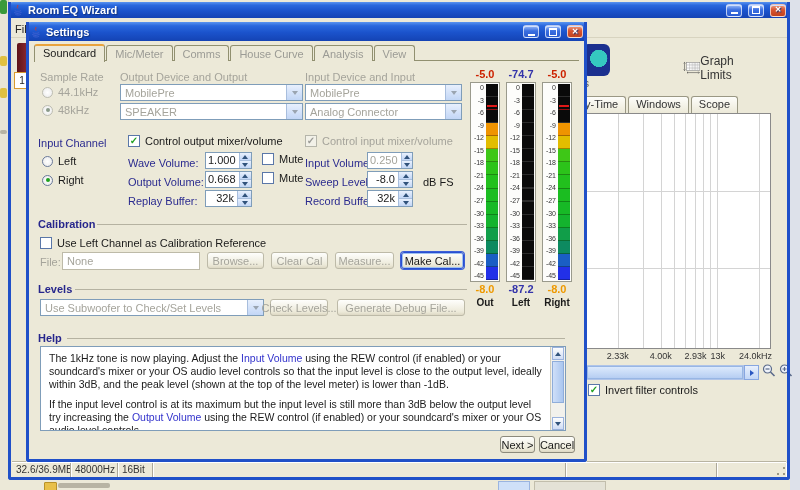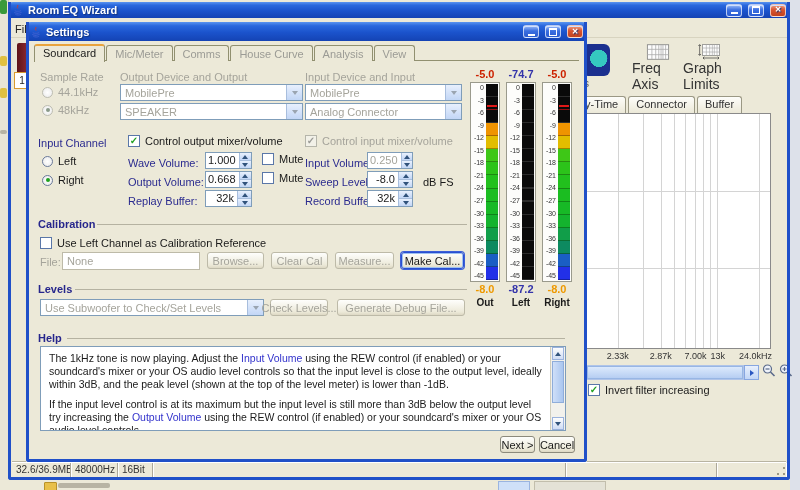--- a/index.html
+++ b/index.html
@@ -33,21 +33,21 @@
   
   .rew{left:8px;top:2px;width:782px;height:478px;}
   .rew-tb{height:16px;}
   .rew-c{position:absolute;left:3px;top:18px;right:3px;bottom:3px;background:#ece9d8;}
   .menubar{position:absolute;left:0;top:0;right:0;height:17px;background:#ece9d8;border-bottom:1px solid #d8d4c0;font-size:11px;color:#222;}
   .menubar span{position:absolute;left:4px;top:3px;}
   .maroon-ico{position:absolute;left:6px;top:23px;width:10px;height:31px;background:linear-gradient(90deg,#5e1318,#8a2a30);border-radius:2px 0 0 2px;}
   .one-box{position:absolute;left:3px;top:52px;width:14px;height:15px;background:#fff;border:1px solid #d89a30;font-size:10px;text-align:center;line-height:15px;color:#222;}
   .teal-blob{position:absolute;left:571px;top:24px;width:28px;height:32px;border-radius:6px;background:radial-gradient(circle at 60% 45%,#35c8c0 0 35%,#1b2f8e 36% 100%);}
   .plabel{position:absolute;left:573px;top:58px;font-size:10px;color:#555;}
-  .tbtn{position:absolute;top:24px;height:48px;display:flex;flex-direction:column;align-items:center;justify-content:space-between;font-size:14px;color:#333;}
+  .tbtn{position:absolute;top:24px;height:48px;display:flex;flex-direction:row;align-items:center;justify-content:space-between;font-size:12px;color:#333;}
   .tbtn svg{display:block;}
   .gtabs{position:absolute;top:76px;height:17px;display:flex;font-size:11px;color:#333;}
   .gtab{border:1px solid #9a9884;border-bottom:none;border-radius:3px 3px 0 0;background:linear-gradient(#fdfdfa,#ece9d8);padding:1px 7px 0 7px;margin-right:2px;white-space:nowrap;overflow:hidden;}
   .plot{position:absolute;left:575px;top:93px;width:183px;height:234px;background:#fff;border:1px solid #8a8a8a;}
   .gl-v{position:absolute;top:0;bottom:0;width:1px;background:#d4d4d4;}
   .gl-h{position:absolute;left:0;right:0;height:1px;background:#d4d4d4;}
   .xaxis{position:absolute;left:575px;top:331px;width:186px;height:10px;font-size:9px;color:#333;}
   .xaxis span{position:absolute;transform:translateX(-50%);white-space:nowrap;}
   .xaxis span.last{transform:none;right:0;}
   .hsb{position:absolute;left:575px;top:345px;width:156px;height:13px;background:#f0f4fb;border:1px solid #b0c4e8;}
@@ -156,61 +156,54 @@
     </div>
     <div class="rew-c">
       <div class="menubar">
         <span>File</span>
       </div>
       <div class="maroon-ico"></div>
       <div class="one-box">1</div>
       <div class="teal-blob"></div>
       <div class="plabel">s</div>
 
-      <div class="tbtn" style="left:621px;width:52px;">
-        <svg width="30" height="21" viewBox="0 0 30 21">
-          <rect x="1" y="1" width="28" height="19" fill="#fdfdfd" stroke="#777"></rect>
-          <path d="M7 1v19M12 1v19M16 1v19M19 1v19M21.5 1v19M25 1v19M1 7h28M1 14h28" stroke="#aaa" fill="none"></path>
-        </svg>
-        <span>Freq Axis</span>
-      </div>
       <div class="tbtn" style="left:672px;width:52px;">
         <svg width="34" height="24" viewBox="0 0 34 24">
           <rect x="7" y="1" width="26" height="16" fill="#fdfdfd" stroke="#777"></rect>
           <path d="M13 1v16M18 1v16M22 1v16M25 1v16M29 1v16M7 6h26M7 12h26" stroke="#aaa" fill="none"></path>
           <path d="M3 1v16M1 3l2-2 2 2M1 15l2 2 2-2" stroke="#333" fill="none"></path>
           <path d="M8 21h24M10 19l-2 2 2 2M30 19l2 2-2 2" stroke="#333" fill="none"></path>
         </svg>
         <span>Graph Limits</span>
       </div>
 
       <div class="gtabs" style="left:566px;">
           <span class="gtab">y-Time</span>
-          <span class="gtab">Connector</span>
-          <span class="gtab">Buffer</span>
+          <span class="gtab">Windows</span>
+          <span class="gtab">Scope</span>
         </div>
 
       <div class="plot">
         <div class="gl-h" style="top:33%;"></div>
         <div class="gl-h" style="top:66%;"></div>
       <div class="gl-v" style="left: 17.05%;"></div>
           <div class="gl-v" style="left: 30.59%;"></div>
           <div class="gl-v" style="left: 40.19%;"></div>
           <div class="gl-v" style="left: 47.64%;"></div>
           <div class="gl-v" style="left: 53.72%;"></div>
           <div class="gl-v" style="left: 58.87%;"></div>
           <div class="gl-v" style="left: 63.33%;"></div>
           <div class="gl-v" style="left: 67.26%;"></div>
           <div class="gl-v" style="left: 70.78%;"></div>
           <div class="gl-v" style="left: 93.91%;"></div>
         </div>
       <div class="xaxis">
           <span style="left: 17.05%;">2.33k</span>
-          <span style="left: 40.19%;">2.87k</span>
-          <span style="left: 58.87%;">7.00k</span>
+          <span style="left: 40.19%;">4.00k</span>
+          <span style="left: 58.87%;">2.93k</span>
           <span style="left: 70.78%;">13k</span>
           <span class="last">24.0kHz</span>
         </div>
 
       <div class="hsb">
           <div class="thumb"></div>
         </div>
       <div class="sbarrow" style="left:733px;">
           <i class="tri-r"></i>
         </div>
@@ -220,21 +213,21 @@
         <path d="M4.5 6h4" stroke="#5a6a8a" stroke-width="1.2"></path>
       </svg>
       <svg class="mag" style="left:767px;" viewBox="0 0 16 16">
         <circle cx="6.5" cy="6" r="4" fill="#eef2fa" stroke="#5a6a8a" stroke-width="1.2"></circle>
         <path d="M9.5 9l4 4" stroke="#5a6a8a" stroke-width="1.6"></path>
         <path d="M4.5 6h4M6.5 4v4" stroke="#5a6a8a" stroke-width="1.2"></path>
       </svg>
 
       <div class="invrow">
         <span class="cb checked"></span>
-        <span>Invert filter increasing</span>
+        <span>Invert filter controls</span>
       </div>
 
       <div class="statusbar">
           <div class="scell" style="width: 50px;">32.6/36.9MB</div>
           <div class="scell" style="width: 38px;">48000Hz</div>
           <div class="scell" style="width: 26px;">16Bit</div>
           <div class="scell" style="width: 404px;"></div>
           <div class="scell" style="width: 142px;"></div>
           <div class="scell" style="flex: 1 1 0%; border-right: none;"></div>
         </div>

